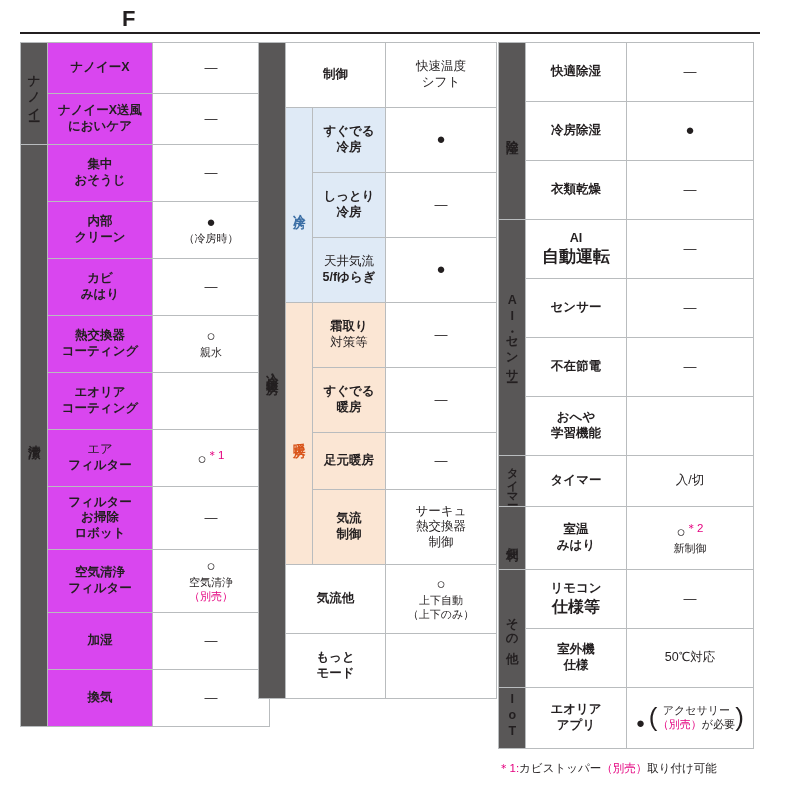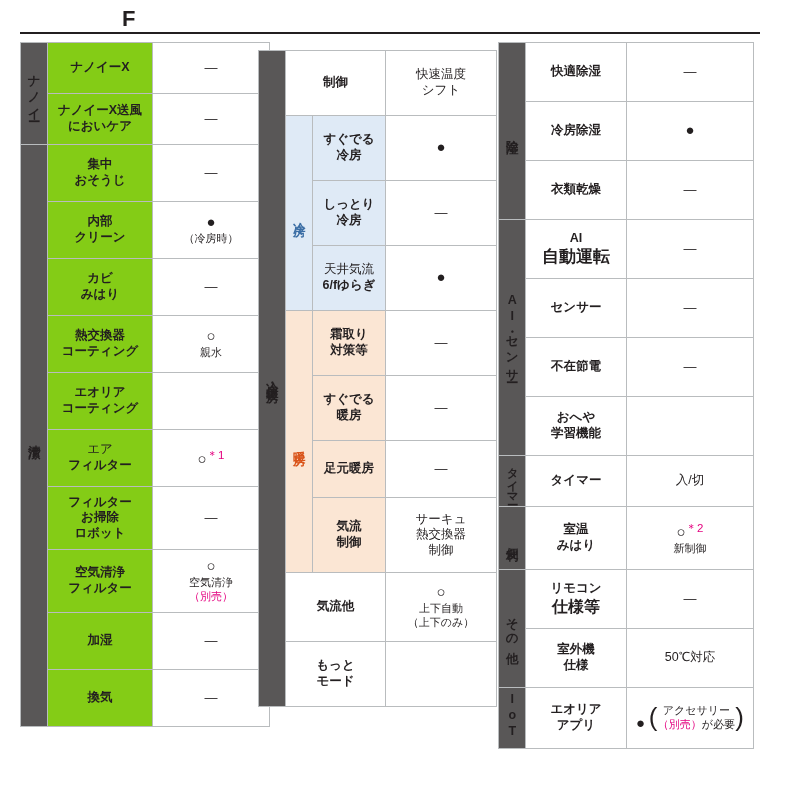--- a/index.html
+++ b/index.html
@@ -68,21 +68,21 @@
     border: 1px solid #595757;
   }
   .vert {
     writing-mode: vertical-rl;
     text-orientation: upright;
     letter-spacing: 2px;
     display: inline-block;
     line-height: 1;
   }
   td.name {
-    background: #84cc16;
+    background: #d946ef;
     font-size: 12.5px;
     font-weight: bold;
     width: 104px;
   }
   td.val {
     background: #ffffff;
     width: 116px;
     font-size: 12.5px;
   }
   .mark {
@@ -110,21 +110,21 @@
   #left-block {
     position: absolute;
     left: 20px;
     top: 42px;
   }
 
   
   #mid-block {
     position: absolute;
     left: 258px;
-    top: 50px;
+    top: 42px;
   }
   td.mid-side {
     background: #595757;
     color: #ffffff;
     font-size: 13px;
     font-weight: bold;
     width: 26px;
     border: 1px solid #595757;
   }
   td.mid-mode {
@@ -365,33 +365,33 @@
             <span class="sub" style="font-size:12.5px;font-weight:bold">しっとり</span>
             <span class="sub" style="font-size:12.5px;font-weight:bold">冷房</span>
           </td>
           <td class="mid-val">
             <span class="dash">—</span>
           </td>
         </tr>
         <tr>
           <td class="mid-name cool" style="height:64px">
             <span class="sub" style="font-size:12.5px;font-weight:normal">天井気流</span>
-            <span class="sub" style="font-size:12.5px;font-weight:bold">6/fゆらぎ</span>
+            <span class="sub" style="font-size:12.5px;font-weight:bold">5/fゆらぎ</span>
           </td>
           <td class="mid-val">
             <span class="mark">●</span>
           </td>
         </tr>
         <tr>
           <td class="mid-mode heat" rowspan="4">
             <span class="vert">暖房</span>
           </td>
           <td class="mid-name heat" style="height:64px">
             <span class="sub" style="font-size:12.5px;font-weight:bold">霜取り</span>
-            <span class="sub" style="font-size:12.5px;font-weight:bold">対策等</span>
+            <span class="sub" style="font-size:12.5px;font-weight:normal">対策等</span>
           </td>
           <td class="mid-val">
             <span class="dash">—</span>
           </td>
         </tr>
         <tr>
           <td class="mid-name heat" style="height:64px">
             <span class="sub" style="font-size:12.5px;font-weight:bold">すぐでる</span>
             <span class="sub" style="font-size:12.5px;font-weight:bold">暖房</span>
           </td>
@@ -568,15 +568,18 @@
               <span class="sub">アクセサリー</span>
               <span class="sub"><span class="pink">（別売）</span><span>が必要</span></span>
             </span>
           </td>
         </tr>
       </tbody>
     </table>
   </div>
 
   <div id="footnotes">
+    <div class="fn">
+      <span class="pink">＊1:</span><span>カビストッパー</span><span class="pink">（別売）</span><span>取り付け可能</span>
+    </div>
   </div>
 
 </div>
 
 </body></html>

